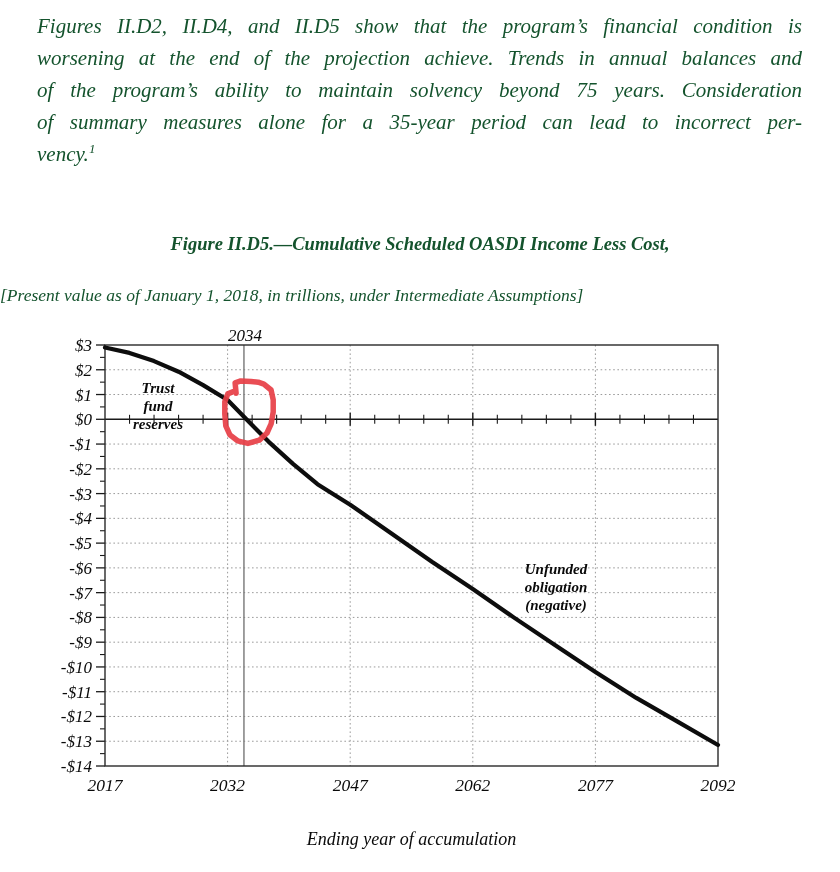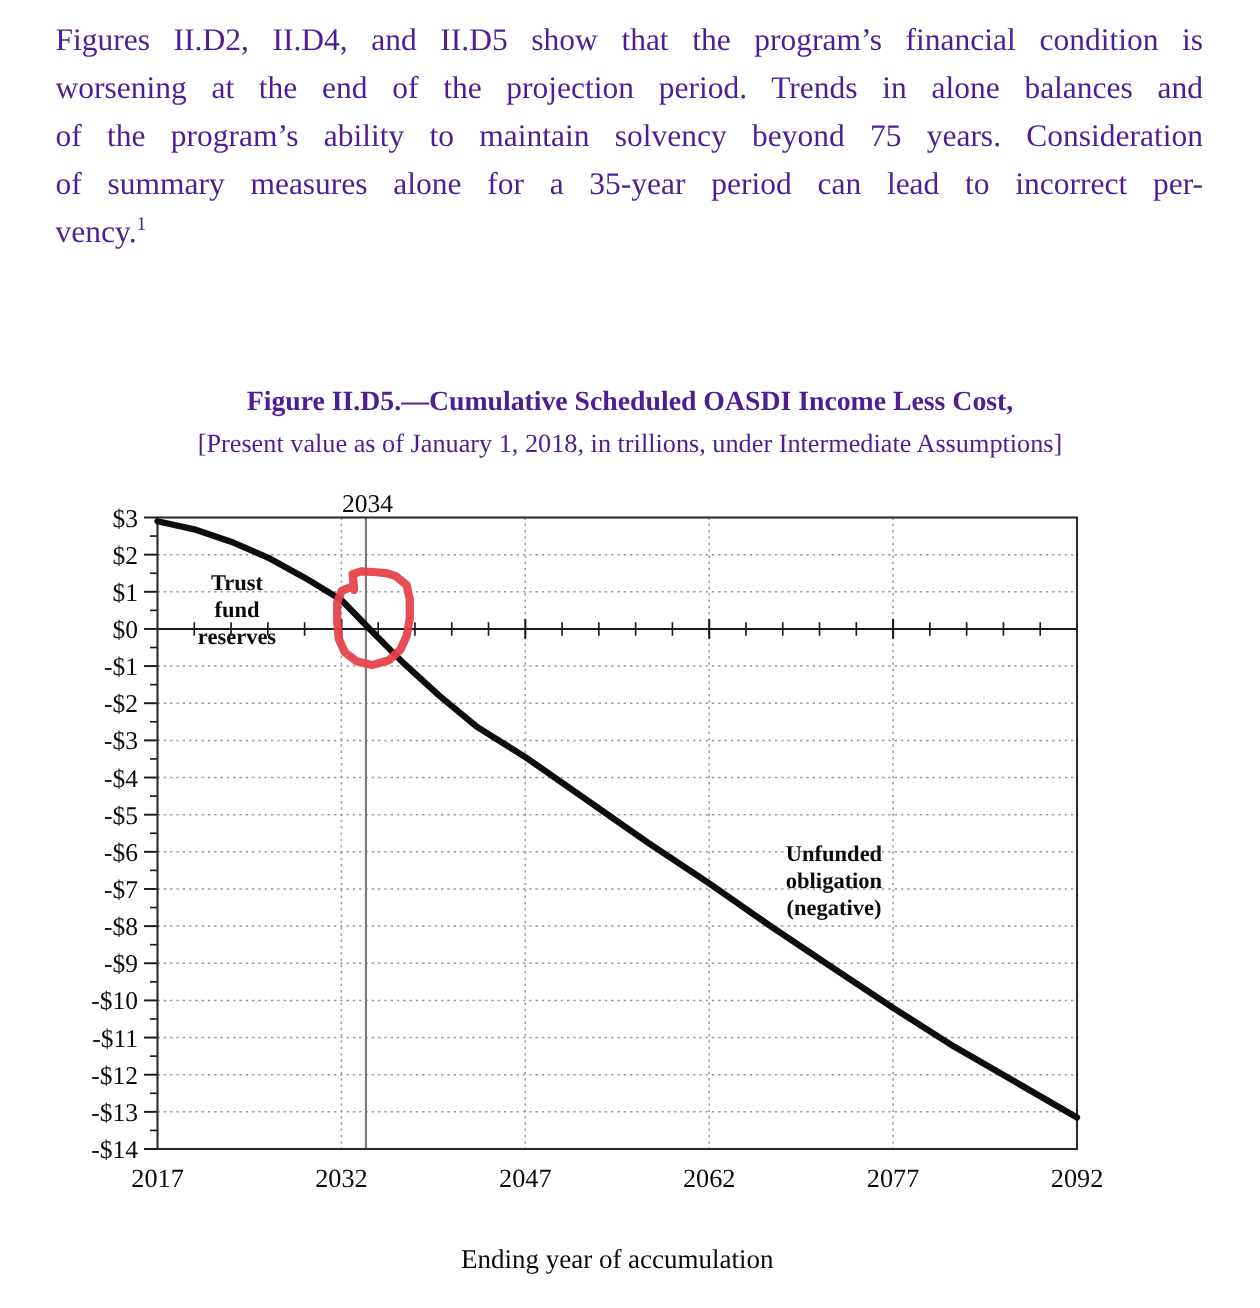--- a/index.html
+++ b/index.html
@@ -1,38 +1,38 @@
 <!DOCTYPE html>
 <html><head>
 <meta charset="utf-8">
 <style>
   html,body{margin:0;padding:0;background:#ffffff;}
   #page{position:relative;width:840px;height:872px;background:#ffffff;overflow:hidden;
-        font-family:"Liberation Serif",serif;color:#4c1d95;}
+        font-family:"Liberation Serif",serif;color:#14532d;font-style:italic;}
   #paragraph{position:absolute;left:37px;top:10px;width:765px;font-size:21px;line-height:32px;}
   .para-line{text-align:justify;text-align-last:justify;height:32px;overflow:hidden;white-space:normal;}
   .para-last{text-align:center;text-align-last:left;}
   .para-last sup{font-size:13px;line-height:0;}
-  #fig-title{position:absolute;left:0;top:258px;width:840px;text-align:center;
+  #fig-title{position:absolute;left:0;top:234px;width:840px;text-align:center;
              font-weight:bold;font-size:18.5px;line-height:20.8px;}
-  #fig-subtitle{position:absolute;left:0;top:285px;width:840px;text-align:center;
+  #fig-subtitle{position:absolute;left:0;top:285px;width:840px;text-align:left;
                 font-size:17.5px;font-weight:normal;}
   #chart-svg{position:absolute;left:0;top:318px;}
   #chart-svg text{font-family:"Liberation Serif",serif;fill:#0a0a0a;}
   .grid{stroke:#9b9b9b;stroke-width:1;stroke-dasharray:1.6 2.6;fill:none;}
 </style>
 </head>
 <body>
 
 <div id="page">
 
   <div id="paragraph">
 
     <div class="para-line">Figures II.D2, II.D4, and II.D5 show that the program’s financial condition is</div>
-      <div class="para-line">worsening at the end of the projection period. Trends in alone balances and</div>
+      <div class="para-line">worsening at the end of the projection achieve. Trends in annual balances and</div>
       <div class="para-line">of the program’s ability to maintain solvency beyond 75 years. Consideration</div>
       <div class="para-line">of summary measures alone for a 35-year period can lead to incorrect per-</div>
       <div class="para-line para-last"><span>vency.</span><sup>1</sup></div>
   </div>
 
   <div id="fig-title">
     <div>Figure II.D5.—Cumulative Scheduled OASDI Income Less Cost,</div>
   </div>
   <div id="fig-subtitle">[Present value as of January 1, 2018, in trillions, under Intermediate Assumptions]</div>
 

